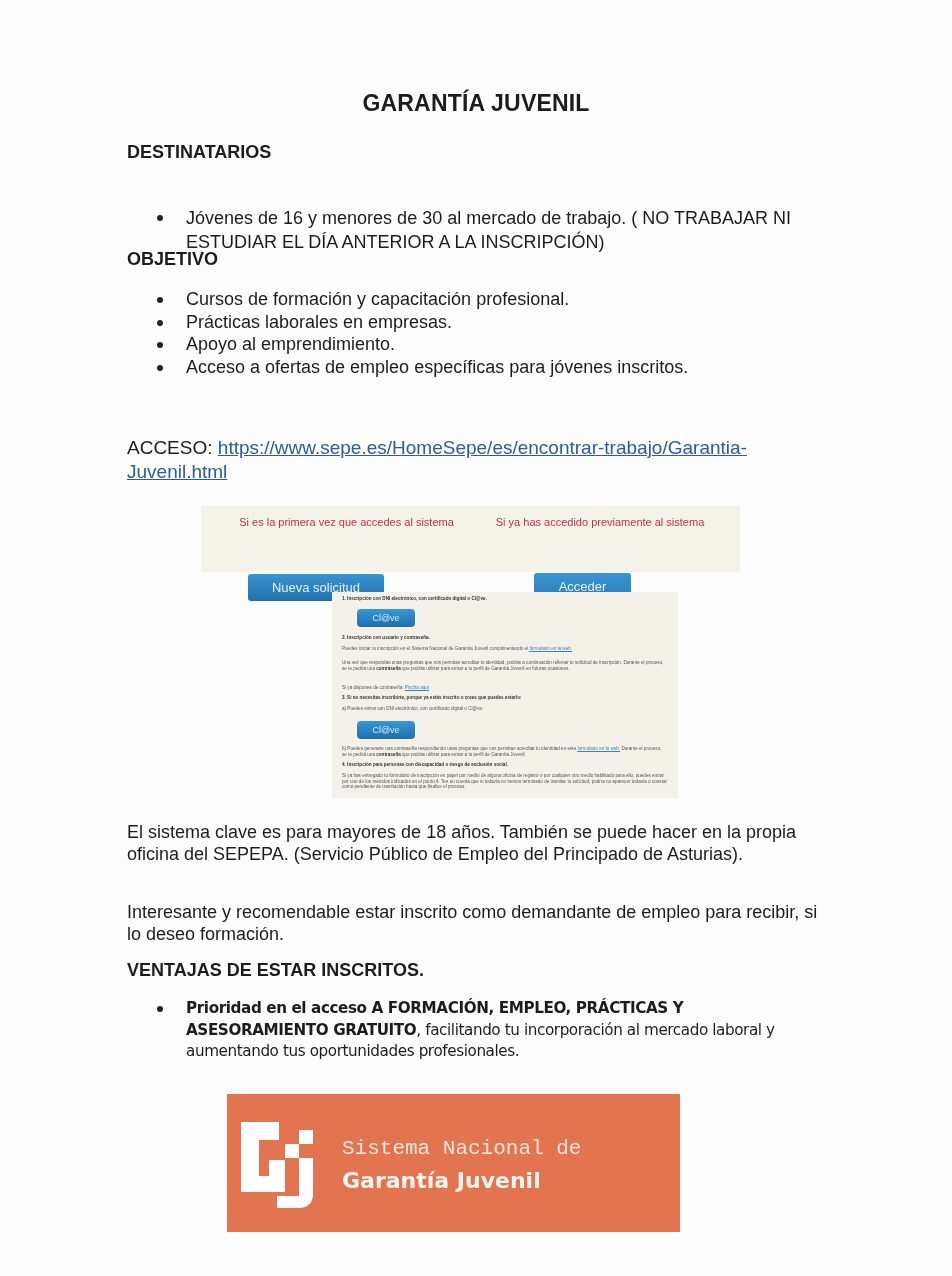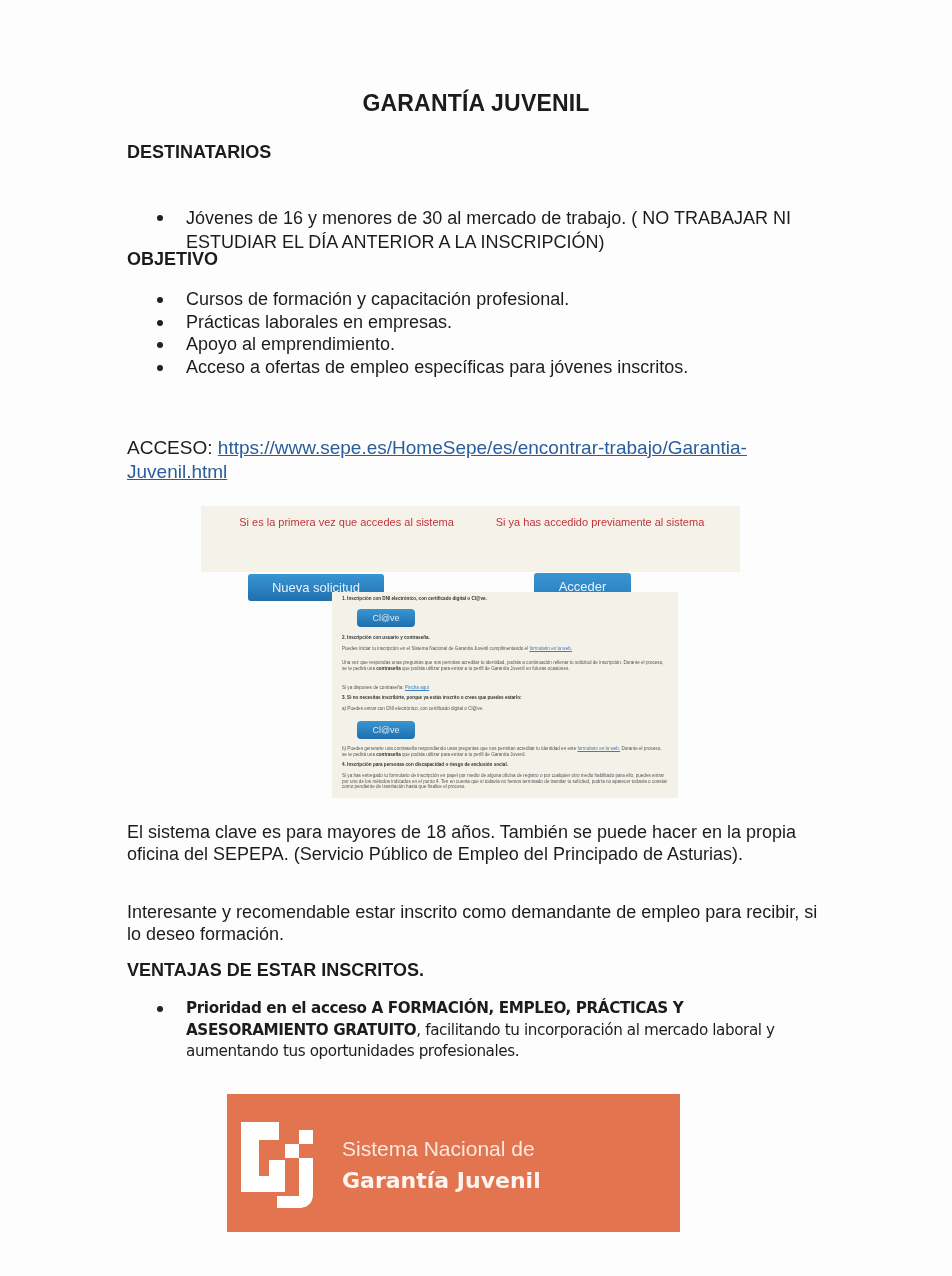--- a/index.html
+++ b/index.html
@@ -27,21 +27,21 @@
   .mini .b { font-weight: bold; color: #333; }
   .mini .lk { color: #3a7fc0; text-decoration: underline; }
   .mini .clave { position: absolute; left: 25px; width: 58px; height: 18px; background: linear-gradient(#3a95d3, #1f6fad); border-radius: 4px; color: #dbeaf7; font-size: 9px; line-height: 18px; text-align: center; }
 
   .ventaja { position: absolute; left: 155px; top: 998px; width: 640px; font-size: 15.2px; line-height: 21.5px; font-family: "DejaVu Sans", sans-serif; letter-spacing: -0.4px; }
   .ventaja .dot { position: absolute; left: 2px; top: 8px; width: 6px; height: 6px; border-radius: 50%; background: #222; }
   .ventaja .txt { margin-left: 31px; display: block; }
 
   .logo { position: absolute; left: 227px; top: 1094px; width: 453px; height: 138px; background: #e2744f; }
   .logo .mark { position: absolute; left: 8px; top: 22px; width: 88px; height: 96px; }
-  .logo .l1 { position: absolute; left: 115px; top: 43px; color: #fbe8df; font-size: 21px; font-family: Liberation Sans, sans-serif; }
+  .logo .l1 { position: absolute; left: 115px; top: 43px; color: #fbe8df; font-size: 21px; font-family: Liberation Mono, monospace; }
   .logo .l2 { position: absolute; left: 115px; top: 74px; color: #fff5f0; font-size: 22px; font-weight: bold; font-family: "DejaVu Sans", sans-serif; }
 </style>
 </head>
 <body>
 
 <h1 class="title">GARANTÍA JUVENIL</h1>
 
 <div class="h" style="top:142px">DESTINATARIOS</div>
 <ul class="bul" style="top:180px; width:680px;">
   <li style="line-height:24px;margin-top:26px;">

